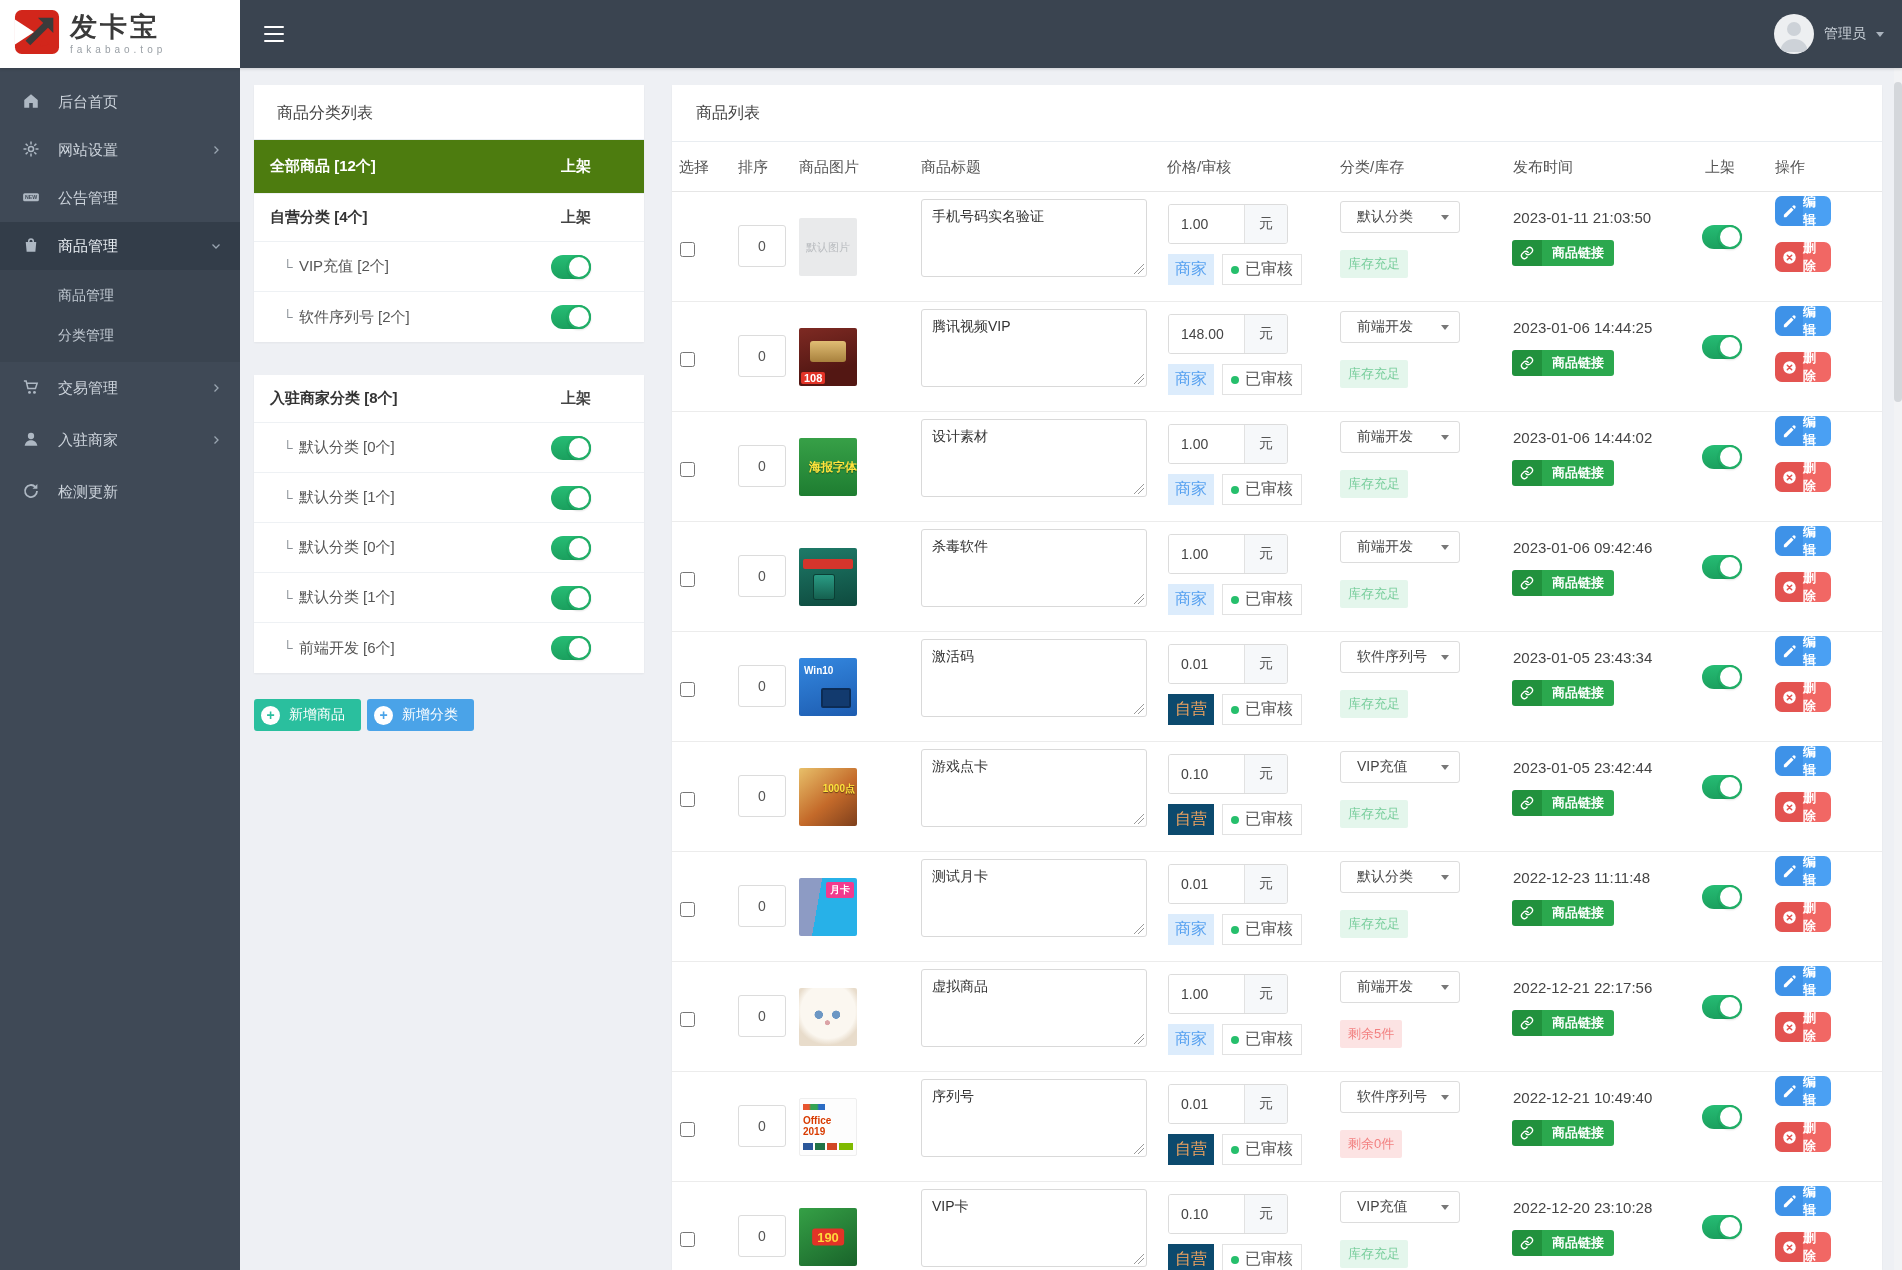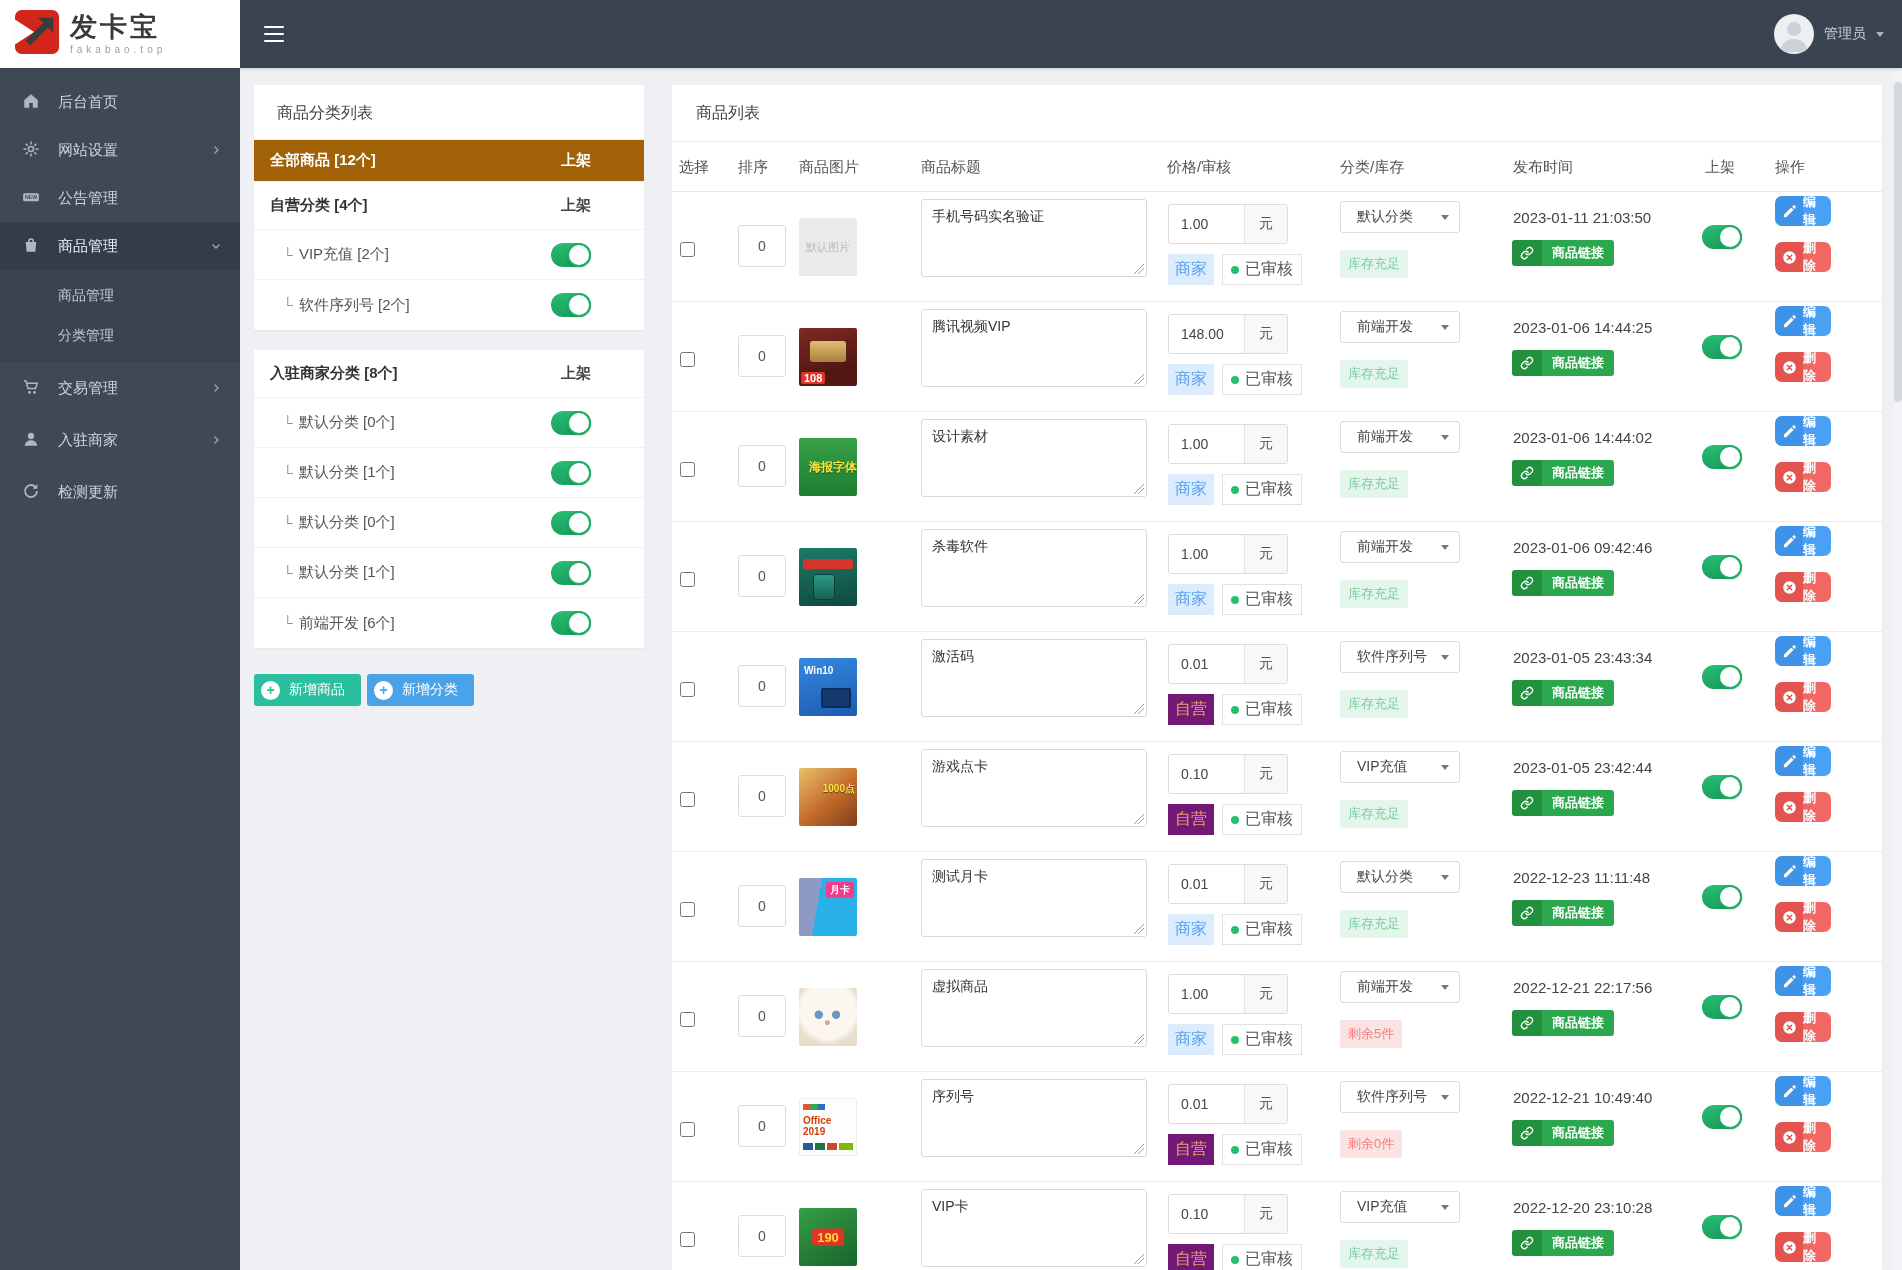--- a/index.html
+++ b/index.html
@@ -27,27 +27,27 @@
   .side-item .chev{margin-left:auto;color:#9aa5b1}
   .side-item .chev svg{width:12px;height:12px;display:block}
   .side-item.active{background:#333d49;color:#e8edf2}
   .side-sub{padding:6px 0;background:#3a4450}
   .side-sub .side-item{height:40px;padding-left:58px;font-size:14px;color:#c2cad3}
   .grp3 .side-item{height:52px}
 
   
   .cat-panel{position:absolute;left:254px;top:85px;width:390px}
   .cat-block{background:#fff;box-shadow:0 1px 2px rgba(0,0,0,.05)}
-  .cat-block + .cat-block{margin-top:20px}
+  .cat-block + .cat-block{margin-top:33px}
   .cat-title{height:55px;line-height:55px;padding-left:23px;font-size:16px;color:#444;border-bottom:1px solid #e9edf1}
   .cat-row{height:50px;display:flex;align-items:center;padding:0 53px 0 16px;border-bottom:1px solid #eef1f4;font-size:15px;color:#333;cursor:pointer;background:#fff}
   .cat-row:last-child{border-bottom:none}
   .cat-row.head{font-weight:bold;height:48px}
   .cat-row.head .lbl{font-weight:bold}
-  .cat-row.selected{background:#a16207;color:#fff;height:42px}
+  .cat-row.selected{background:#4d7c0f;color:#fff;height:54px}
   .cat-row.sub{padding-left:29px;color:#555;font-weight:normal}
   .cat-row .branch{color:#8a9096;margin-right:6px;font-size:14px}
   .cat-row .right-label{margin-left:auto;font-size:15px;color:#444}
   .cat-row.selected .right-label{color:#fff}
   .cat-row .switch{margin-left:auto}
   .cat-actions{margin-top:26px;display:flex;gap:6px}
   .btn-add{height:32px;border:none;border-radius:3px;display:inline-flex;align-items:center;gap:9px;padding:0 16px 0 7px;color:#fff;font-size:14px;cursor:pointer}
   .btn-add .plus{width:19px;height:19px;border-radius:50%;background:#fff;display:flex;align-items:center;justify-content:center;font-size:14px;font-weight:bold;line-height:1}
   .btn-teal{background:#2abf9e}.btn-teal .plus{color:#2abf9e}
   .btn-blue{background:#4aa3e8}.btn-blue .plus{color:#4aa3e8}
@@ -69,21 +69,21 @@
   .ta{width:226px;height:78px;border:1px solid #d9d9d9;border-radius:3px;padding:8px 10px;font-size:14px;color:#333;resize:none;outline:none;font-family:"Liberation Sans","DejaVu Sans",sans-serif}
   .ta-wrap::after{content:"";position:absolute;right:3px;bottom:3px;width:10px;height:10px;background:
      linear-gradient(135deg,transparent 0 46%,#9a9a9a 46% 54%,transparent 54% 66%,#9a9a9a 66% 74%,transparent 74%);pointer-events:none}
 
   .pbox{position:absolute;left:496px;top:12px;width:120px;height:40px;border:1px solid #dcdcdc;border-radius:3px;display:flex;overflow:hidden;background:#fff}
   .pin{width:75px;border:none;outline:none;padding-left:12px;font-size:14px;color:#444}
   .punit{width:45px;background:#f6f8fa;border-left:1px solid #e2e2e2;display:flex;align-items:center;justify-content:center;font-size:14px;color:#555}
   .ptags{position:absolute;left:496px;top:62px;display:flex;align-items:center;gap:8px}
   .tag{font-size:16px;padding:5px 7px;border-radius:0;white-space:nowrap}
   .tag-merchant{background:#dcecfc;color:#57a1f0}
-  .tag-self{background:#701a75;color:#f0a35f}
+  .tag-self{background:#0c4a6e;color:#f0a35f}
   .tag-audit{border:1px solid #e2e2e2;background:#fff;color:#555;display:inline-flex;align-items:center;gap:6px;padding:4px 8px}
   .dot{width:8px;height:8px;border-radius:50%;background:#26bf6c}
 
   .selbox{position:absolute;left:668px;top:9px;width:120px;height:32px;border:1px solid #dcdcdc;border-radius:3px;display:flex;align-items:center;padding:0 10px 0 16px;font-size:14px;color:#444;cursor:pointer;background:#fff;justify-content:space-between}
   .sel-caret{width:0;height:0;border-left:4px solid transparent;border-right:4px solid transparent;border-top:5px solid #777}
   .stock{position:absolute;left:668px;top:58px;font-size:13px;padding:5px 8px;border-radius:2px}
   .stock-ok{background:#e4f6ec;color:#77cd9b}
   .stock-low{background:#fce3e3;color:#f28080}
 
   .date{position:absolute;left:841px;top:17px;font-size:15px;color:#444}

